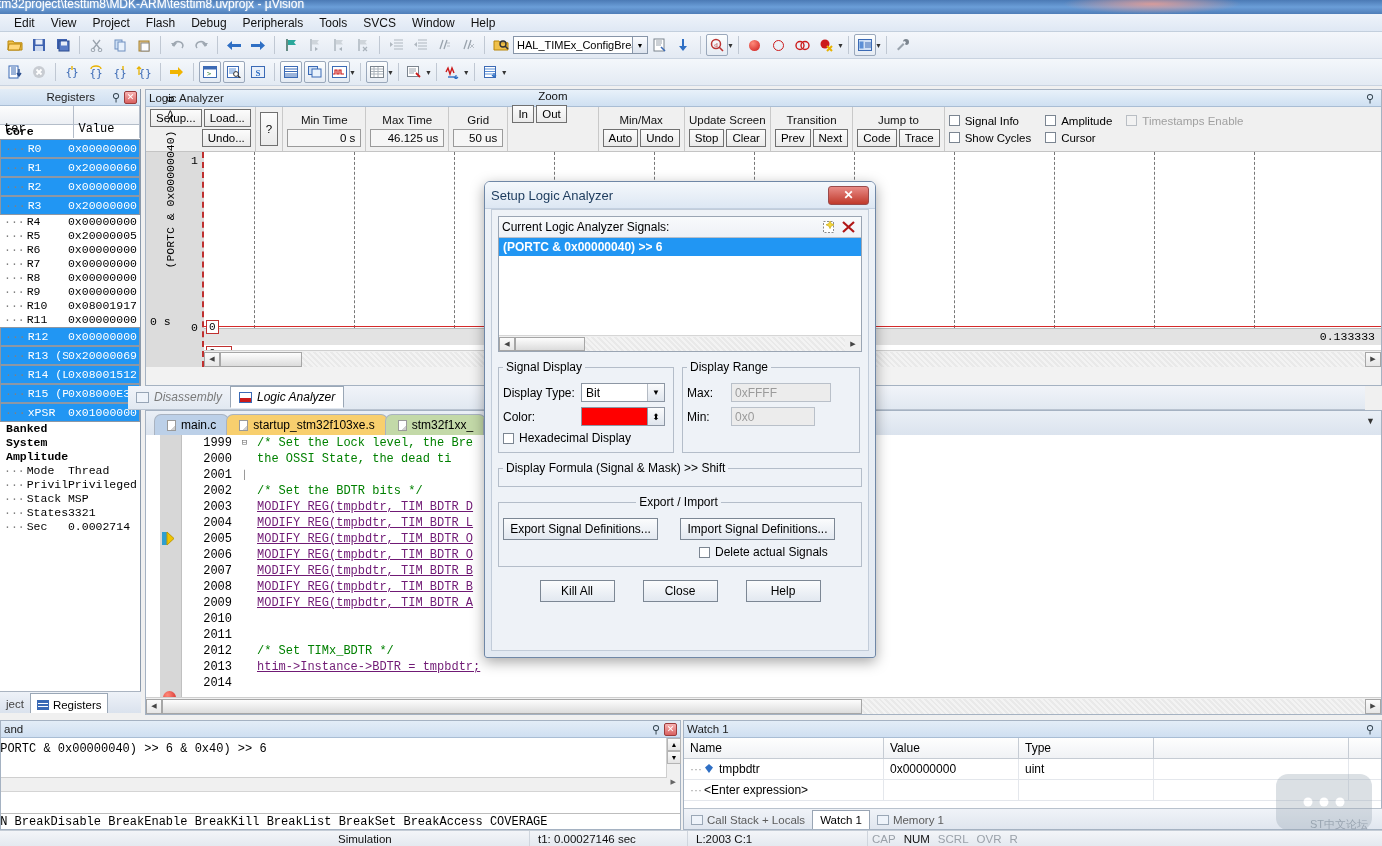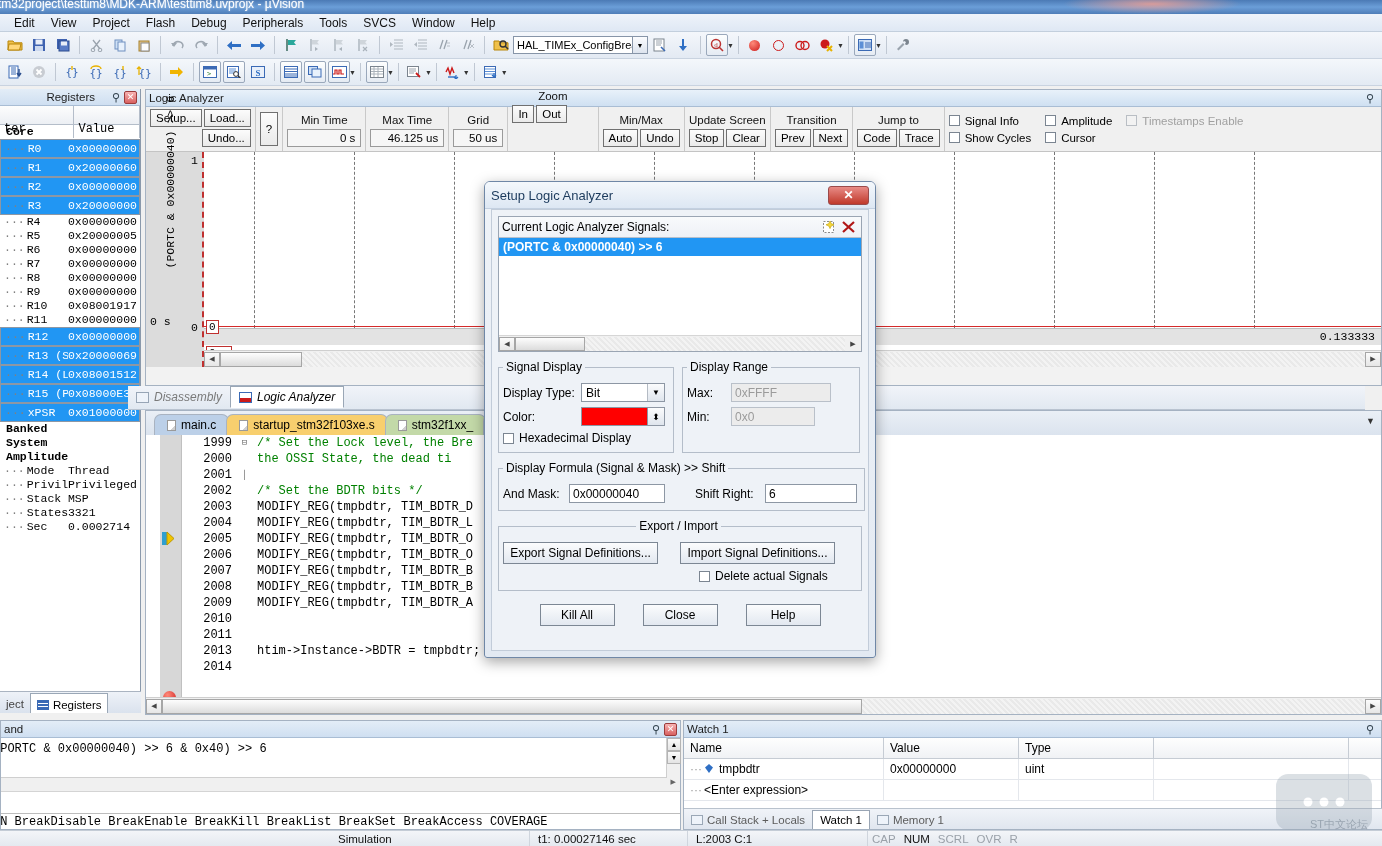--- a/index.html
+++ b/index.html
@@ -187,21 +187,21 @@
 
   #codearea{ position:relative; height:262px; overflow:hidden; background:#fff; display:flex;padding-left:14px; }
   #gutter{ width:22px; background:#d7d7d7; border-right:1px solid #c0c0c0; position:relative; }
   #codelines{ flex:1; position:relative; }
   .cline{ height:16px; line-height:16px; font-family:"Liberation Mono",monospace; font-size:12px;
           white-space:nowrap; display:flex; }
   .lnum{ width:56px; text-align:right; padding-right:6px; color:#000; }
   .fold{ width:13px; text-align:center; color:#666; font-size:9px; }
   .ctext{ padding-left:6px; }
   .cmt{ color:#008000; }
-  .code{ color:#000000; }
+  .code{ color:#701a75;text-decoration:underline; }
   #marker-arrow{ position:absolute; left:1px; top:96px; width:20px; height:15px; }
   #marker-bp{ position:absolute; left:3px; top:256px; width:13px; height:13px; border-radius:50%;
               background:radial-gradient(circle at 35% 30%,#ff8a7a,#cc1b1b); }
   #ed-hscroll{ position:absolute; left:0; right:0; bottom:0; height:17px; background:#f0f0f0;
                border-top:1px solid #cfcfcf; display:flex; align-items:center; }
 
   
   #cmd{ position:absolute; left:0; top:720px; width:681px; height:110px; background:#fff;
         border:1px solid #a5b2c2; }
   #cmd .panel-title{ background:linear-gradient(to bottom,#e3edf7,#cfdff1); }
@@ -1001,20 +1001,25 @@
           <span class="lnum">2010</span>
           <span class="fold"></span>
           <span class="ctext code"></span>
         </div>
         <div class="cline">
           <span class="lnum">2011</span>
           <span class="fold"></span>
           <span class="ctext code"></span>
         </div>
         <div class="cline">
+          <span class="lnum">2012</span>
+          <span class="fold"></span>
+          <span class="ctext cmt">/* Set TIMx_BDTR */</span>
+        </div>
+        <div class="cline">
           <span class="lnum">2013</span>
           <span class="fold"></span>
           <span class="ctext code">htim-&gt;Instance-&gt;BDTR = tmpbdtr;</span>
         </div>
         <div class="cline">
           <span class="lnum">2014</span>
           <span class="fold"></span>
           <span class="ctext code"></span>
         </div>
       </div>
@@ -1178,27 +1183,20 @@
         <div class="frow">
           <span class="lb" style="width:44px;">Min:</span>
           <span class="tin dis" style="width:84px;line-height:18px;">0x0</span>
         </div>
         <div style="height:19px;"></div>
       </fieldset>
     </div>
 
     <fieldset style="margin-top:8px;">
       <legend>Display Formula (Signal &amp; Mask) &gt;&gt; Shift</legend>
-      <div class="frow">
-        <span class="lb" style="width:66px;">And Mask:</span>
-        <span class="tin" style="width:96px;line-height:18px;">0x00000040</span>
-        <span style="width:30px;"></span>
-        <span class="lb" style="width:70px;">Shift Right:</span>
-        <span class="tin" style="width:92px;line-height:18px;">6</span>
-      </div>
     </fieldset>
 
     <fieldset style="margin-top:8px;text-align:center;">
       <legend>Export / Import</legend>
       <div class="frow" style="gap:22px;">
         <span class="btn" style="width:155px;">Export Signal Definitions...</span>
         <span class="btn" style="width:155px;">Import Signal Definitions...</span>
       </div>
       <div class="frow dlgcheck" style="margin-left:196px;">
         <span class="cbox"></span>

